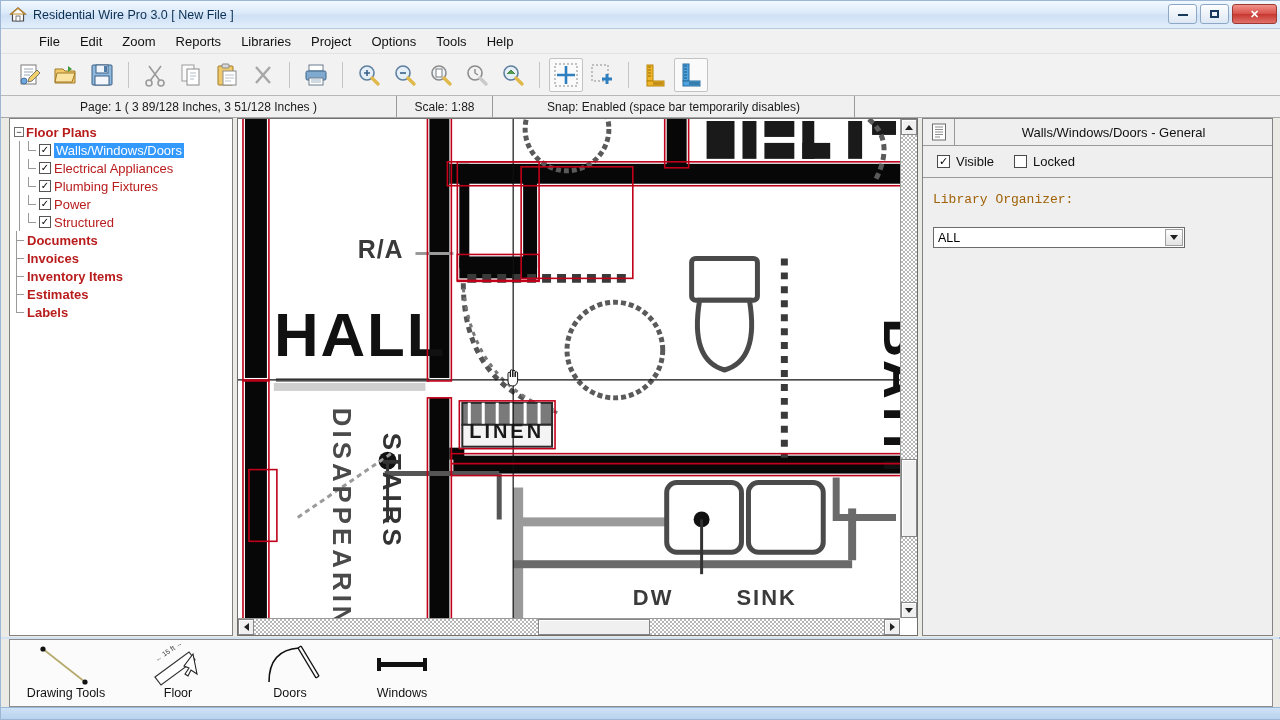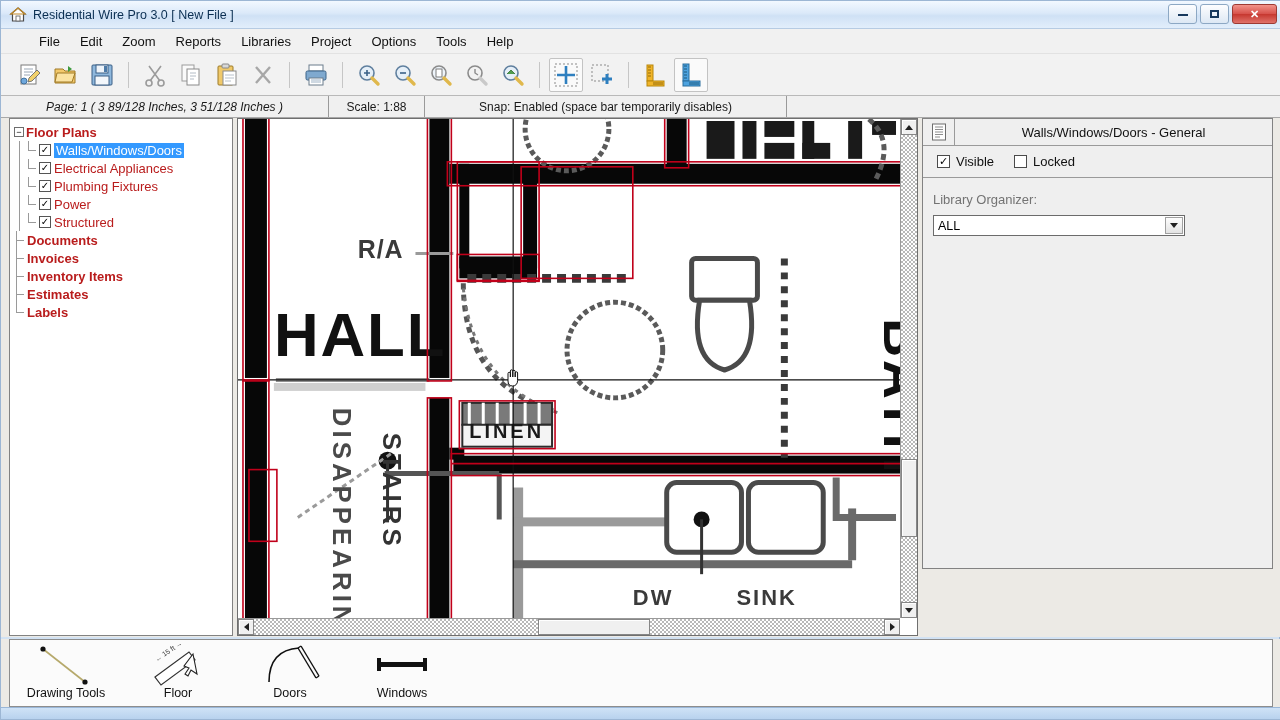--- a/index.html
+++ b/index.html
@@ -74,21 +74,21 @@
   
   .infobar {
     position: absolute; left: 0; top: 95px; width: 1280px; height: 22px;
     background: #f0f0f0; border-bottom: 1px solid #a8a8a8;
     display: flex; align-items: stretch; font-size: 12px; color: #1a1a1a;
   }
   .info-cell {
     display: flex; align-items: center; justify-content: center;
     border-right: 1px solid #9a9a9a; padding: 0 10px; white-space: nowrap;
   }
-  .info-cell.page { width: 328px; font-style: italic; }
+  .info-cell.page { width: 396px; }
   .info-cell.scale { width: 96px; }
   .info-cell.snap { width: 362px; }
   .info-cell.rest { flex: 1; border-right: none; }
 
   
   .body-area {
     position: absolute; left: 0; top: 117px; width: 1280px; height: 519px;
     background: #eceae5;
   }
 
@@ -170,21 +170,21 @@
   .hscroll .sb-arrow.left { left:0; }
   .hscroll .sb-arrow.right { right:0; }
   .tri { width:0; height:0; }
   .tri.up { border-left:4px solid transparent; border-right:4px solid transparent; border-bottom:5px solid #202020; }
   .tri.down { border-left:4px solid transparent; border-right:4px solid transparent; border-top:5px solid #202020; }
   .tri.lft { border-top:4px solid transparent; border-bottom:4px solid transparent; border-right:5px solid #202020; }
   .tri.rgt { border-top:4px solid transparent; border-bottom:4px solid transparent; border-left:5px solid #202020; }
 
   
   .props-panel {
-    position: absolute; left: 921px; top: 0px; width: 351px; height: 451px;
+    position: absolute; left: 921px; top: 0px; width: 351px; height: 518px;
     background: #efefef; border: 1px solid #828282;
   }
   .props-head {
     height: 27px; border-bottom: 1px solid #9a9a9a;
     display:flex; align-items:stretch; background:#efefef;
   }
   .props-head-icon {
     width: 32px; border-right: 1px solid #9a9a9a;
     display:flex; align-items:center; justify-content:center;
   }
@@ -196,21 +196,21 @@
     height: 32px; border-bottom: 1px solid #9a9a9a;
     display:flex; align-items:center; padding-left:14px; gap:20px;
   }
   .ccb { display:flex; align-items:center; gap:6px; font-size:13px; color:#111; }
   .cbox {
     width:13px; height:13px; border:1px solid #4a4a4a; background:#fff;
     display:flex; align-items:center; justify-content:center;
     font-size:11px; line-height:11px; color:#000;
   }
   .props-body { padding: 14px 12px 0 10px; }
-  .props-label { font-size: 13px; color:#737373; margin-bottom: 8px; }
+  .props-label { font-size: 13px; color:#a16207; margin-bottom: 20px; font-family: Liberation Mono, monospace; }
   .combo {
     position:relative; width: 252px; height: 21px;
     border:1px solid #6b6b6b; background:#fff;
     display:flex; align-items:center; padding-left:4px; font-size:12.5px; color:#000;
   }
   .combo-arrow {
     position:absolute; right:1px; top:1px; width:18px; height:17px;
     background: linear-gradient(#fdfdfd,#e3e3e3); border:1px solid #a0a0a0;
     display:flex; align-items:center; justify-content:center;
   }

